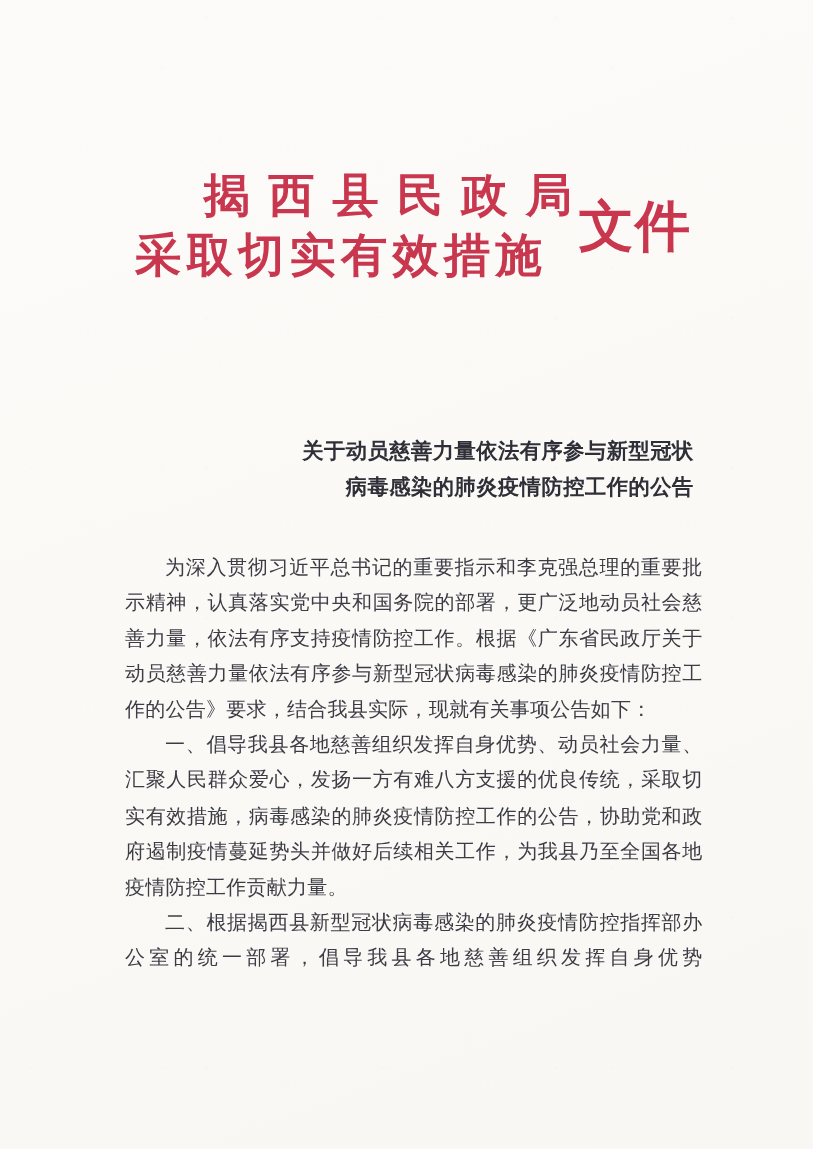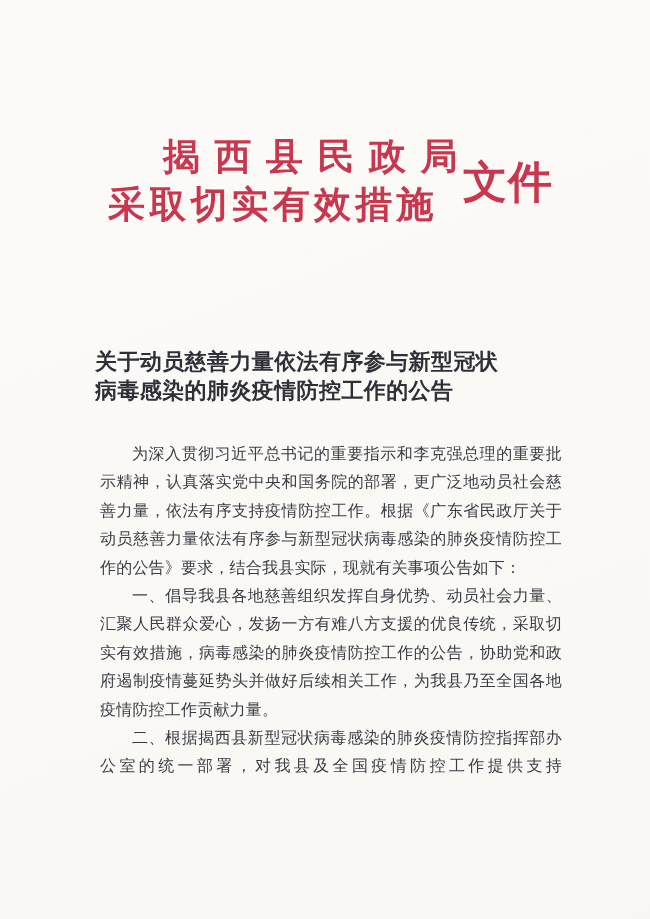--- a/index.html
+++ b/index.html
@@ -97,23 +97,23 @@
         #d8556b 55%, #d04358 80%, #c93750 100%);
     border-radius: 1px;
   }
 
   
   .doc-title {
     position: absolute;
     left: 95px;
     top: 347px;
     width: 460px;
-    text-align: left;
+    text-align: right;
     color: #2f2f38;
-    font-size: 22px;
+    font-size: 17px;
     font-weight: 700;
     line-height: 29px;
     letter-spacing: 0.4px;
     font-family: "DejaVu Sans", "Liberation Sans", sans-serif;
   }
   .doc-title .t-line { display: block; white-space: nowrap; }
 
   
   .body-text {
     position: absolute;
@@ -156,16 +156,16 @@
   <div class="red-rule"></div>
 
   <div class="doc-title">
     <span class="t-line">关于动员慈善力量依法有序参与新型冠状</span>
     <span class="t-line">病毒感染的肺炎疫情防控工作的公告</span>
   </div>
 
   <div class="body-text">
     <p class="para">为深入贯彻习近平总书记的重要指示和李克强总理的重要批示精神，认真落实党中央和国务院的部署，更广泛地动员社会慈善力量，依法有序支持疫情防控工作。根据《广东省民政厅关于动员慈善力量依法有序参与新型冠状病毒感染的肺炎疫情防控工作的公告》要求，结合我县实际，现就有关事项公告如下：</p>
     <p class="para">一、倡导我县各地慈善组织发挥自身优势、动员社会力量、汇聚人民群众爱心，发扬一方有难八方支援的优良传统，采取切实有效措施，病毒感染的肺炎疫情防控工作的公告，协助党和政府遏制疫情蔓延势头并做好后续相关工作，为我县乃至全国各地疫情防控工作贡献力量。</p>
-    <p class="para">二、根据揭西县新型冠状病毒感染的肺炎疫情防控指挥部办公室的统一部署，对我县及全国疫情防控工作提供支持</p>
+    <p class="para">二、根据揭西县新型冠状病毒感染的肺炎疫情防控指挥部办公室的统一部署，倡导我县各地慈善组织发挥自身优势</p>
   </div>
 
 </div>
 
 </body></html>

